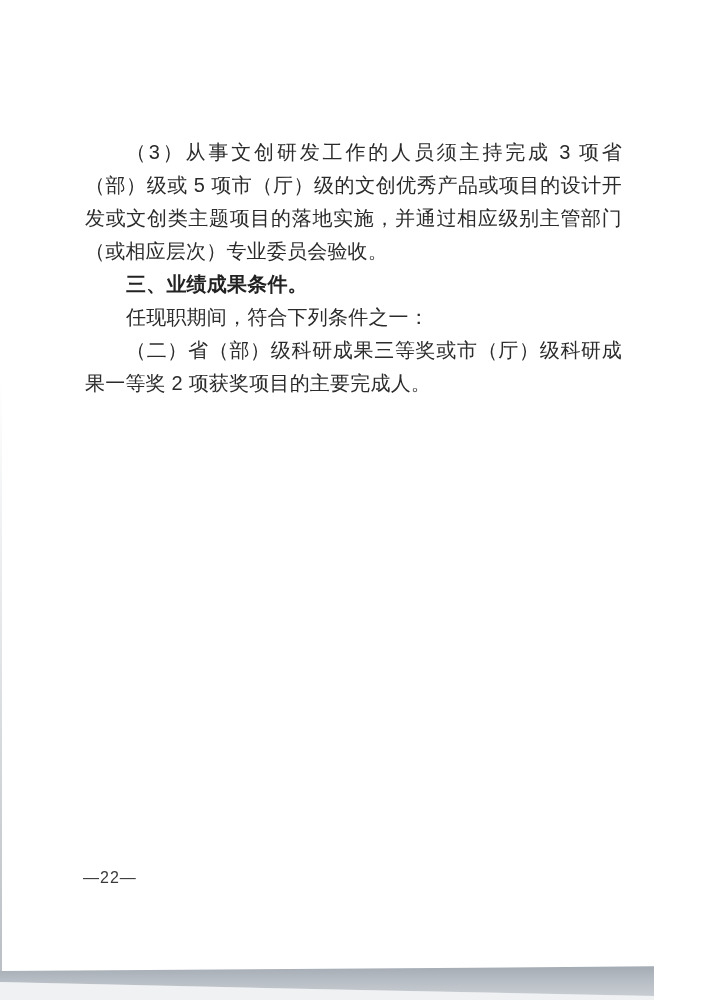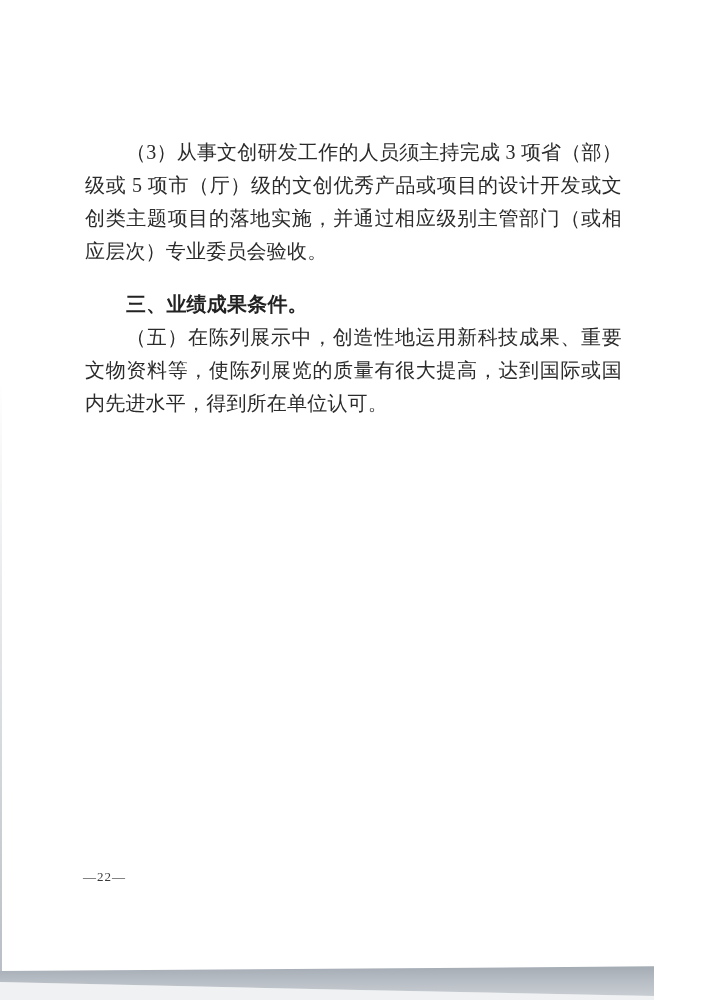--- a/index.html
+++ b/index.html
@@ -6,21 +6,21 @@
     margin: 0;
     padding: 0;
     background: #ffffff;
   }
   .page {
     position: relative;
     width: 654px;
     height: 1000px;
     background: #ffffff;
     overflow: hidden;
-    font-family: Liberation Serif, serif;
+    font-family: Liberation Sans, sans-serif;
   }
   .content {
     position: absolute;
     left: 85px;
     top: 136px;
     width: 537px;
     color: #2b2b2b;
   }
   .content p {
     margin: 0;
@@ -28,27 +28,26 @@
     line-height: 33px;
     text-align: justify;
     text-justify: inter-character;
     text-indent: 41px;
     letter-spacing: 0.2px;
   }
   .content p.heading {
     font-weight: bold;
     color: #222222;
     text-align: left;
-    margin-top: 20px;
   }
   .footer {
     position: absolute;
     left: 83px;
     top: 869px;
-    font-size: 13px;
+    font-size: 16px;
     color: #3a3a3a;
     letter-spacing: 1px;
   }
   
   .left-edge {
     position: absolute;
     left: 0;
     top: 380px;
     width: 2px;
     height: 592px;
@@ -73,21 +72,22 @@
     clip-path: polygon(0 19px, 360px 27px, 707px 34px, 707px 37px, 0 37px);
   }
 </style>
 </head>
 <body>
 
 <div class="page">
   <div class="content">
     <p>（3）从事文创研发工作的人员须主持完成 3 项省（部）级或 5 项市（厅）级的文创优秀产品或项目的设计开发或文创类主题项目的落地实施，并通过相应级别主管部门（或相应层次）专业委员会验收。</p>
     <p class="heading">三、业绩成果条件。</p>
-    <p>（五）在陈列展示中，创造性地运用新科技成果、重要文物资料等，使陈列展览的质量有很大提高，达到国际或国内先进水平，得到所在单位认可。</p>
+    <p>任现职期间，符合下列条件之一：</p>
+    <p>（二）省（部）级科研成果三等奖或市（厅）级科研成果一等奖 2 项获奖项目的主要完成人。</p>
   </div>
 
   <div class="footer">—22—</div>
 
   <div class="left-edge"></div>
   <div class="bottom-below-band"></div>
   <div class="bottom-shadow-band"></div>
 </div>
 
 </body></html>

